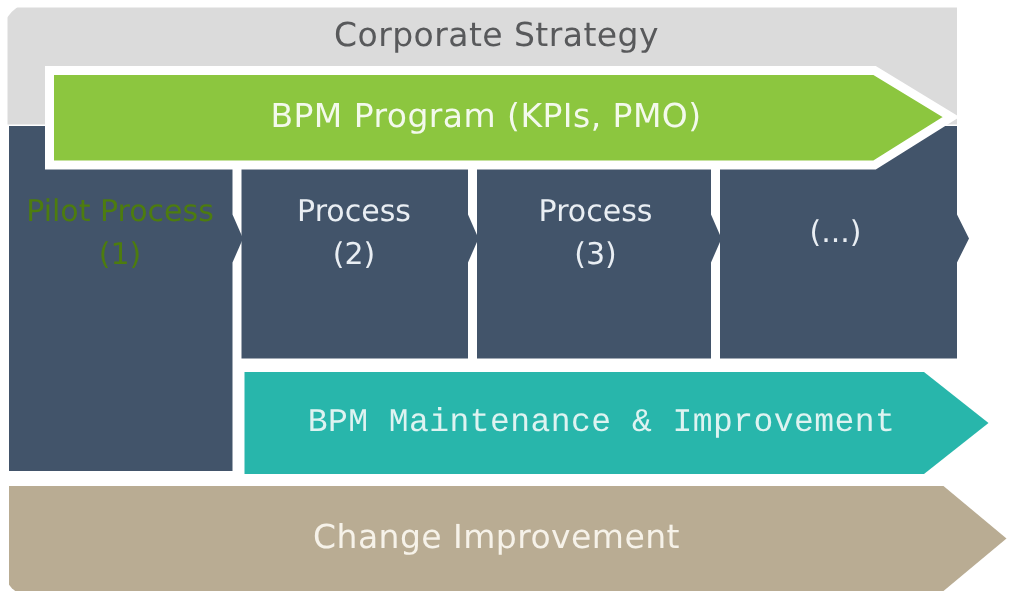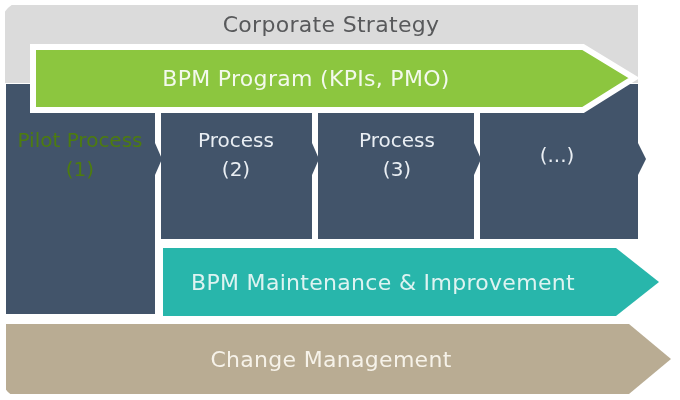--- a/index.html
+++ b/index.html
@@ -38,21 +38,21 @@
 
     <polygon points="33,47 583,47 634,78 583,110 33,110" stroke-width="6" stroke-linejoin="miter" stroke="#ffffff" fill="#8cc63f"></polygon>
 
     <polygon points="163,248 616,248 659,282 616,316 163,316" fill="#28b6ab"></polygon>
 
     <polygon points="6,324 629,324 671,359 629,394 6,394" fill="#b9ac93"></polygon>
   </svg>
 
   <div class="label banner-label" style="left: 331px; top: 24px; color: rgb(88, 89, 91);">Corporate Strategy</div>
 
-  <div class="label banner-label" style="left: 306px; top: 78px; color: rgb(243, 249, 236);">BPM Program (KPIs, PMO)</div>
+  <div class="label banner-label" style="left: 324px; top: 78px; color: rgb(243, 249, 236);">BPM Program (KPIs, PMO)</div>
 
   <div class="label box-label" style="left: 80px; top: 155px; color: #4d7c0f;">
     <div>Pilot Process</div>
     <div>(1)</div>
   </div>
 
   <div class="label box-label" style="left: 236px; top: 155px; color: rgb(233, 238, 243);">
     <div>Process</div>
     <div>(2)</div>
   </div>
@@ -60,17 +60,17 @@
   <div class="label box-label" style="left: 397px; top: 155px; color: rgb(233, 238, 243);">
     <div>Process</div>
     <div>(3)</div>
   </div>
 
   <div class="label box-label" style="left: 557px; top: 155px; color: rgb(233, 238, 243);">
     <div>(...)</div>
     <div></div>
   </div>
 
-  <div class="label banner-label" style="left: 383px; top: 282px; color: rgb(222, 243, 241);">BPM Maintenance &amp; Improvement</div>
+  <div class="label banner-label" style="left: 401px; top: 282px; color: rgb(222, 243, 241); font-family: Liberation Mono, monospace;">BPM Maintenance &amp; Improvement</div>
 
-  <div class="label banner-label" style="left: 331px; top: 359px; color: rgb(246, 242, 233);">Change Management</div>
+  <div class="label banner-label" style="left: 331px; top: 359px; color: rgb(246, 242, 233);">Change Improvement</div>
 
 </div>
 
 </body></html>

